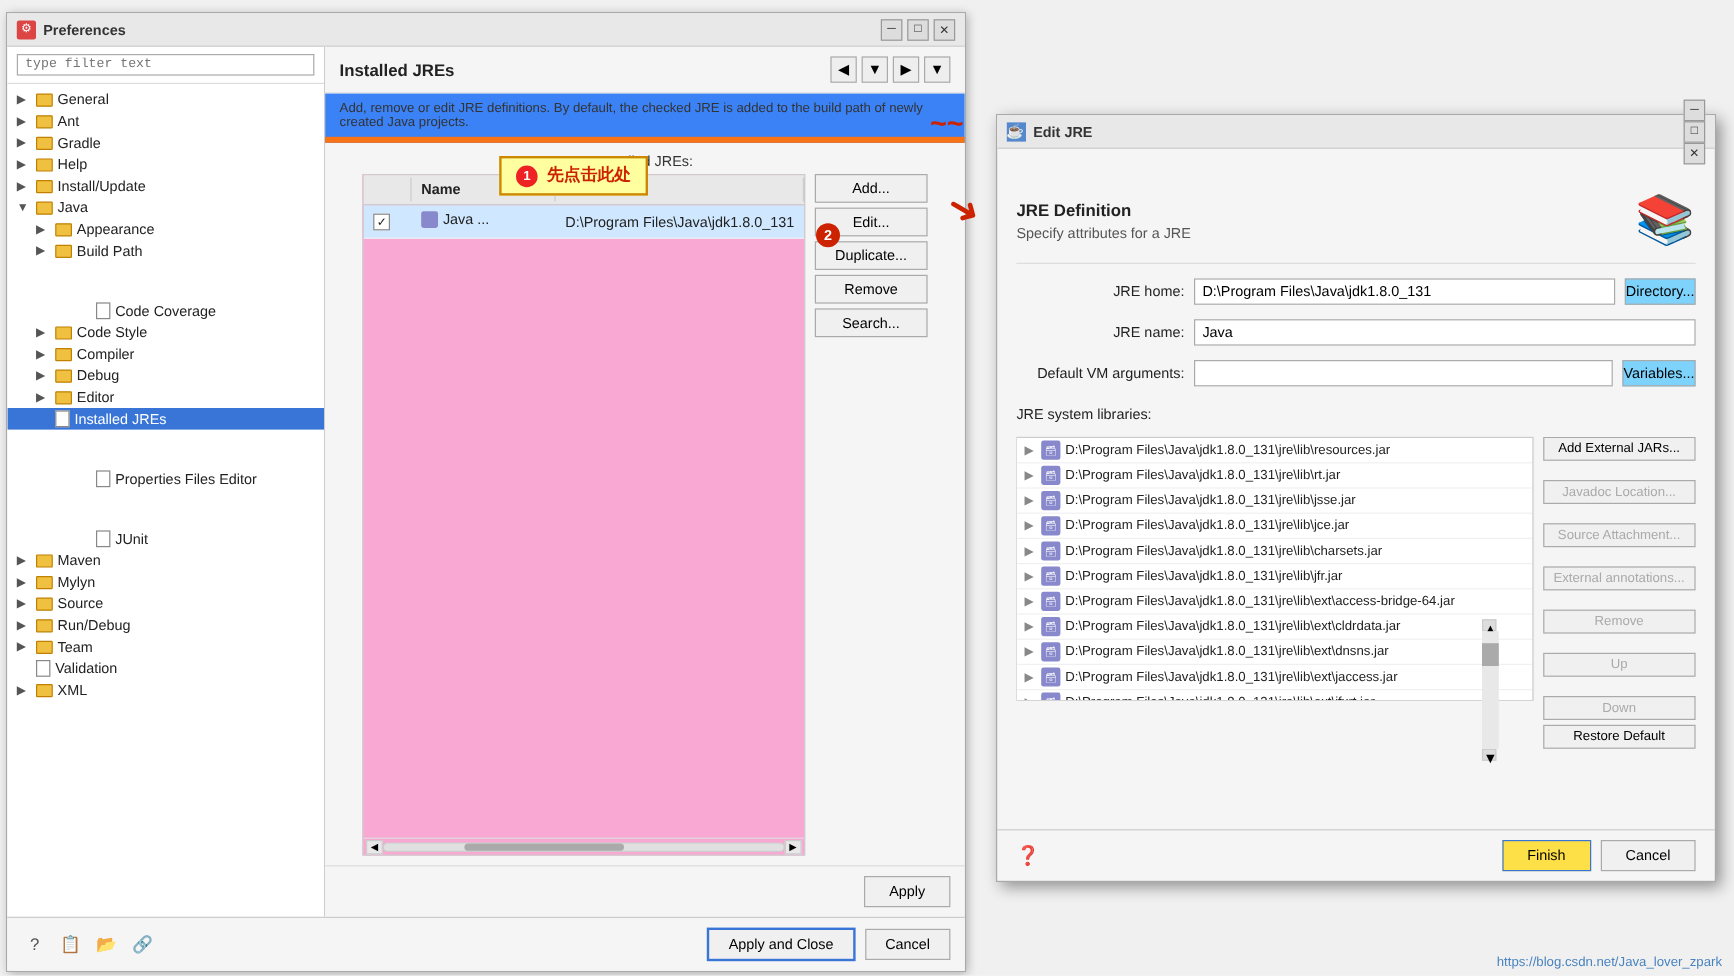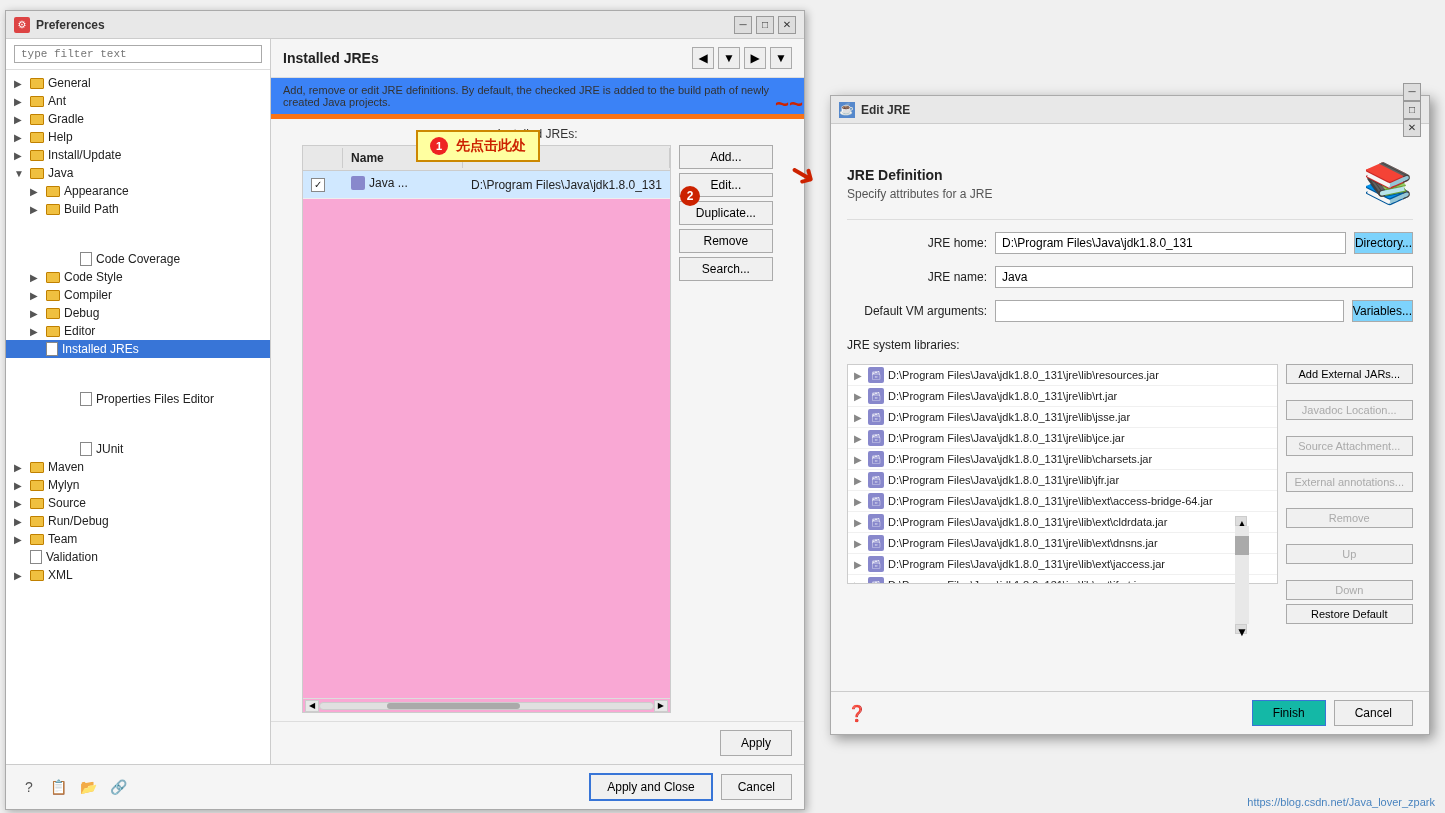--- a/index.html
+++ b/index.html
@@ -576,21 +576,21 @@
     }
 
     .edit-footer-buttons {
       display: flex;
       gap: 8px;
     }
 
     .finish-btn {
       padding: 5px 20px;
       border: 1px solid #3875d7;
-      background: #14b8a6;
+      background: #fde047;
       cursor: pointer;
       font-size: 12px;
     }
 
     .cancel-btn2 {
       padding: 5px 20px;
       border: 1px solid #aaa;
       background: #f0f0f0;
       cursor: pointer;
       font-size: 12px;

